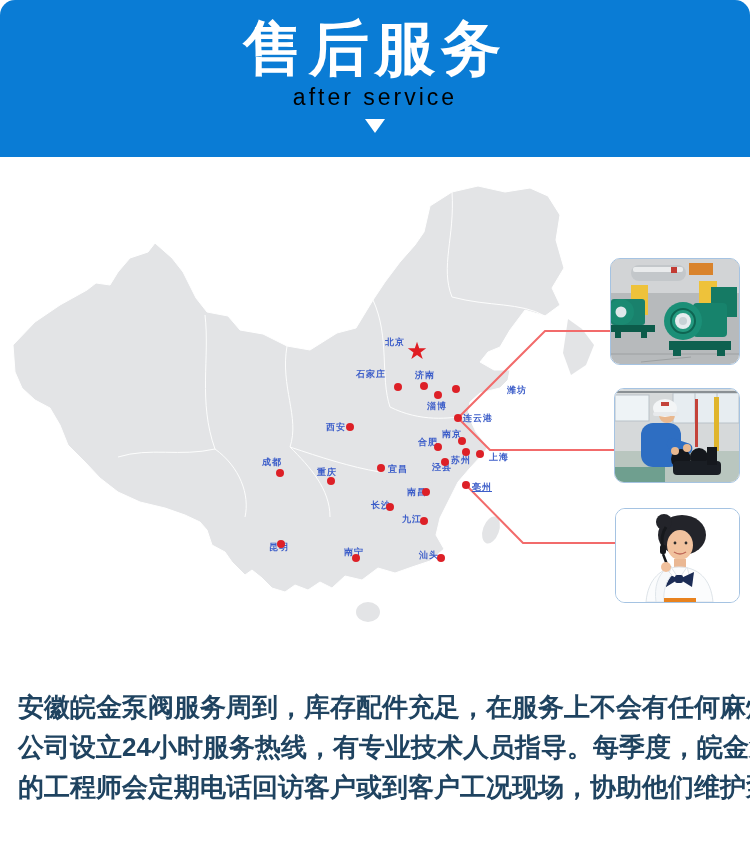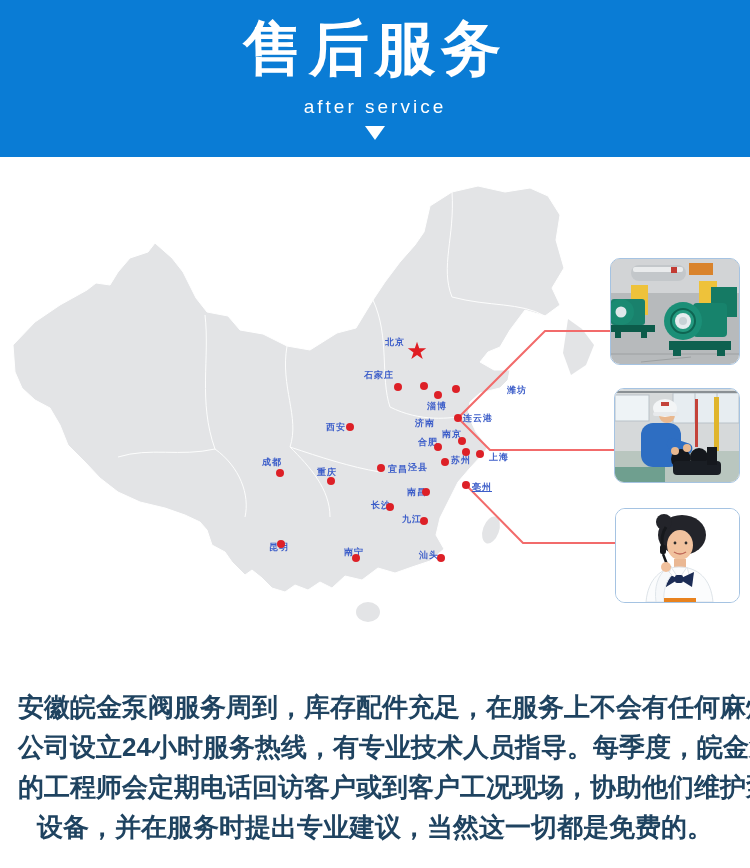--- a/index.html
+++ b/index.html
@@ -1,23 +1,23 @@
 <!DOCTYPE html>
 <html><head>
 <meta charset="utf-8">
 <style>
   html,body{margin:0;padding:0;background:#fff;}
   .page{position:relative;width:750px;height:868px;background:#fff;overflow:hidden;
-        font-family:"Liberation Sans","DejaVu Sans",sans-serif;}
+        font-family:"Liberation Sans","DejaVu Sans",sans-serif;border-radius:15px;}
 
   
   .banner{position:relative;width:750px;height:157px;background:#0a7cd5;text-align:center;}
   .banner h1{margin:0;padding-top:16px;font-size:60px;line-height:66px;font-weight:bold;
              color:#ffffff;letter-spacing:6px;}
-  .banner .subtitle{margin-top:14px;font-size:19px;letter-spacing:3px;color:#ffffff;}
+  .banner .subtitle{margin-top:2px;font-size:23px;letter-spacing:3px;color:#000000;}
   .banner .tri{width:0;height:0;margin:8px auto 0;
                border-left:10px solid transparent;border-right:10px solid transparent;
                border-top:14px solid #ffffff;}
 
   
   .map-section{position:relative;width:750px;height:503px;background:#fff;}
   .map-svg,.lines-svg{position:absolute;left:0;top:0;}
   .lines-svg polyline{fill:none;stroke:#f26b6b;stroke-width:2;}
   #cities{position:absolute;left:0;top:0;width:750px;height:503px;}
   .city-label{position:absolute;font-size:9px;font-weight:bold;color:#3d5ec9;
@@ -85,41 +85,41 @@
 
     <svg id="connector-svg" class="lines-svg" width="750" height="503" viewBox="0 0 750 503">
         <polyline points="458,261 545,174 611,174"></polyline>
         <polyline points="458,261 490,293 614,293"></polyline>
         <polyline points="466,328 523,386 615,386"></polyline>
       </svg>
 
     <div id="cities">
         <div class="city-label" style="left: 385px; top: 180px;">北京</div>
         <div class="city-star" style="left: 417px; top: 194px;">★</div>
-        <div class="city-label" style="left: 364px; top: 213px;">石家庄</div>
+        <div class="city-label" style="left: 356px; top: 213px; font-family: Liberation Mono, monospace;">石家庄</div>
         <div class="city-dot" style="left: 398px; top: 230px;"></div>
-        <div class="city-label" style="left: 415px; top: 213px; margin-top: 48px;">济南</div>
+        <div class="city-label" style="left: 415px; top: 213px;">济南</div>
         <div class="city-dot" style="left: 424px; top: 229px;"></div>
         <div class="city-label" style="left: 467px; top: 228px; padding-left: 40px;">潍坊</div>
         <div class="city-dot" style="left: 456px; top: 232px;"></div>
         <div class="city-label" style="left: 427px; top: 244px;">淄博</div>
         <div class="city-dot" style="left: 438px; top: 238px;"></div>
         <div class="city-label" style="left: 463px; top: 256px;">连云港</div>
         <div class="city-dot" style="left: 458px; top: 261px;"></div>
         <div class="city-label" style="left: 326px; top: 265px;">西安</div>
         <div class="city-dot" style="left: 350px; top: 270px;"></div>
         <div class="city-label" style="left: 442px; top: 272px;">南京</div>
         <div class="city-dot" style="left: 462px; top: 284px;"></div>
         <div class="city-label" style="left: 418px; top: 280px;">合肥</div>
         <div class="city-dot" style="left: 438px; top: 290px;"></div>
         <div class="city-label" style="left: 451px; top: 298px;">苏州</div>
         <div class="city-dot" style="left: 466px; top: 295px;"></div>
         <div class="city-label" style="left: 489px; top: 295px;">上海</div>
         <div class="city-dot" style="left: 480px; top: 297px;"></div>
-        <div class="city-label" style="left: 408px; top: 305px;">泾县</div>
+        <div class="city-label" style="left: 432px; top: 305px;">泾县</div>
         <div class="city-dot" style="left: 445px; top: 305px;"></div>
         <div class="city-label" style="left: 262px; top: 300px;">成都</div>
         <div class="city-dot" style="left: 280px; top: 316px;"></div>
         <div class="city-label" style="left: 317px; top: 310px;">重庆</div>
         <div class="city-dot" style="left: 331px; top: 324px;"></div>
         <div class="city-label" style="left: 388px; top: 307px;">宜昌</div>
         <div class="city-dot" style="left: 381px; top: 311px;"></div>
         <div class="city-label" style="left: 472px; top: 325px; text-decoration: underline;">亳州</div>
         <div class="city-dot" style="left: 466px; top: 328px;"></div>
         <div class="city-label" style="left: 407px; top: 330px;">南昌</div>
@@ -222,17 +222,16 @@
         <rect x="48" y="89" width="32" height="4" fill="#e8821e"></rect>
       </svg>
     </figure>
   </section>
 
   <section class="desc">
     <div id="desc-lines">
         <div class="desc-line">安徽皖金泵阀服务周到，库存配件充足，在服务上不会有任何麻烦。</div>
         <div class="desc-line">公司设立24小时服务热线，有专业技术人员指导。每季度，皖金泵阀</div>
         <div class="desc-line">的工程师会定期电话回访客户或到客户工况现场，协助他们维护泵组</div>
-        <div class="desc-line">设备，并在服务时提出专业建议，当然这一切都是免费的。</div>
       </div>
   </section>
 
 </div>
 
 </body></html>

